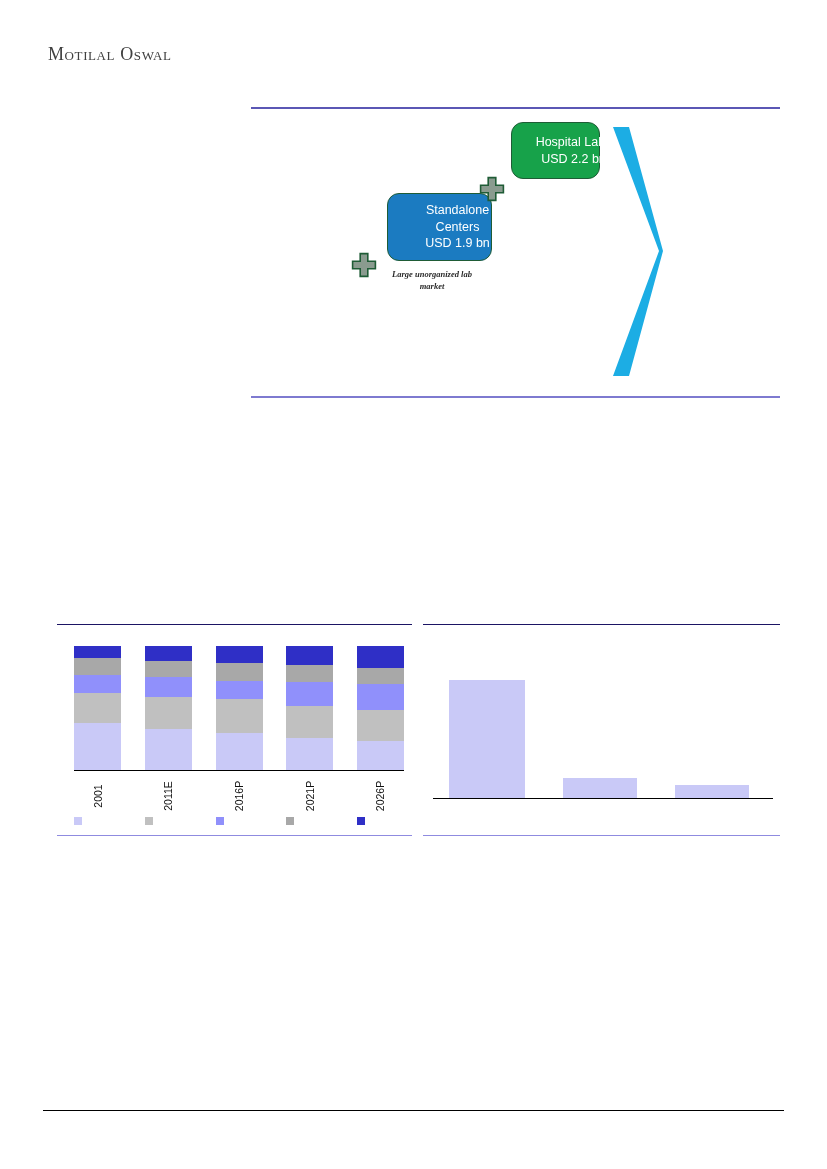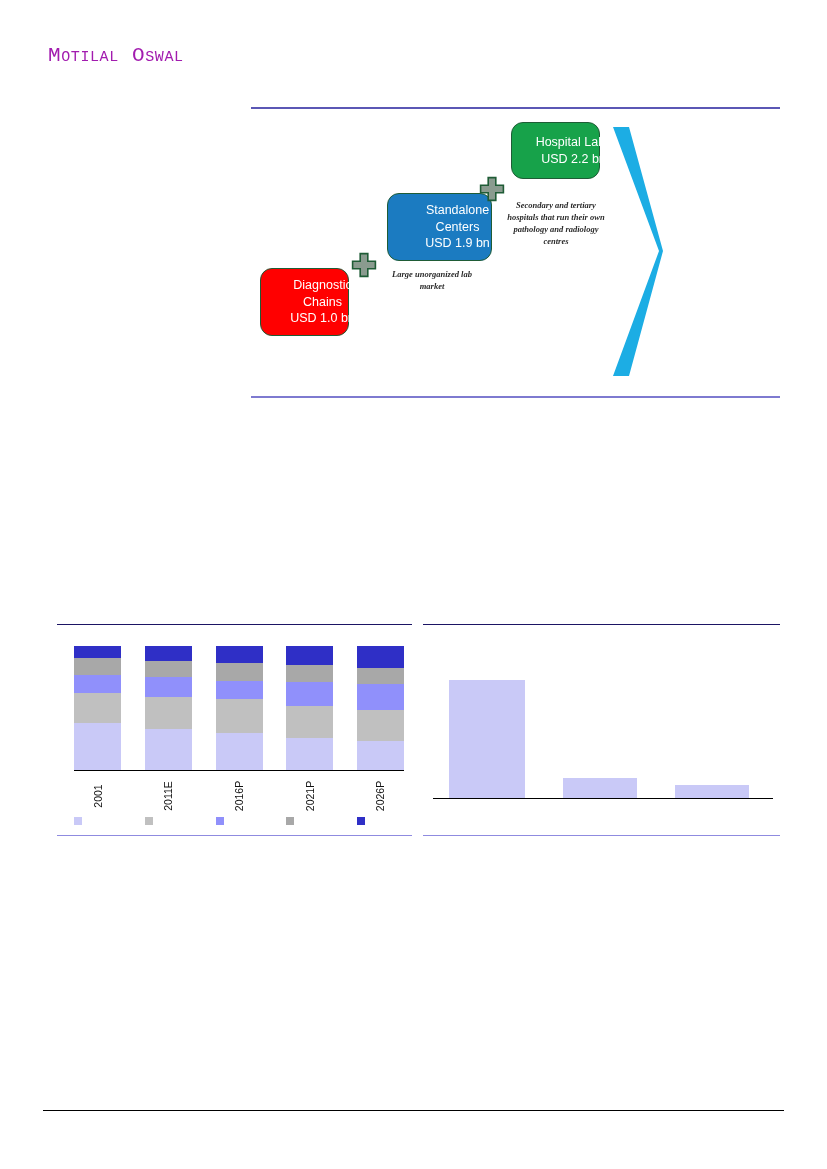--- a/index.html
+++ b/index.html
@@ -14,25 +14,25 @@
     position: relative;
     font-family: "Liberation Sans", sans-serif;
     overflow: hidden;
   }
 
   
   .brand {
     position: absolute;
     left: 48px;
     top: 44px;
-    font-family: Liberation Mono, monospace;
-    font-size: 21px;
+    font-family: Liberation Serif, serif;
+    font-size: 18px;
     font-variant: small-caps;
     letter-spacing: 0.6px;
-    color: #a21caf;
+    color: #404040;
     white-space: nowrap;
   }
 
   
   .diagram-panel {
     position: absolute;
     left: 251px;
     top: 107px;
     width: 529px;
     height: 291px;
@@ -262,25 +262,20 @@
 </head>
 <body>
 
 <div class="brand">Motilal Oswal</div>
 
 <div class="rule-top-diagram"></div>
 <div class="rule-bottom-diagram"></div>
 
 <div class="diagram-panel">
 
-  <div class="node node-chains">
-    <span>Diagnostic</span>
-    <span>Chains</span>
-    <span>USD 1.0 bn</span>
-  </div>
 
   <div class="plus-icon plus-1">
     <svg viewBox="0 0 26 26" width="26" height="26">
       <path d="M9.2 1.6 H16.8 V9.2 H24.4 V16.8 H16.8 V24.4 H9.2 V16.8 H1.6 V9.2 H9.2 Z" fill="#8a9b8f" stroke="#1f5c36" stroke-width="1.6" stroke-linejoin="miter"></path>
     </svg>
   </div>
 
   <div class="node node-standalone">
     <span>Standalone</span>
     <span>Centers</span>
@@ -291,21 +286,20 @@
   <div class="plus-icon plus-2">
     <svg viewBox="0 0 26 26" width="26" height="26">
       <path d="M9.2 1.6 H16.8 V9.2 H24.4 V16.8 H16.8 V24.4 H9.2 V16.8 H1.6 V9.2 H9.2 Z" fill="#8a9b8f" stroke="#1f5c36" stroke-width="1.6" stroke-linejoin="miter"></path>
     </svg>
   </div>
 
   <div class="node node-hospital">
     <span>Hospital Labs</span>
     <span>USD 2.2 bn</span>
   </div>
-  <div class="caption caption-hospital">Secondary and tertiary hospitals that run their own pathology and radiology centres</div>
 
   <div class="chevron-arrow">
     <svg viewBox="0 0 56 253" width="56" height="253" preserveAspectRatio="none">
       <path d="M6 2 L52 126 L6 251 L22 251 L56 126 L22 2 Z" fill="#1cade4"></path>
     </svg>
   </div>
 
 </div>
 
 <div class="chart-panel chart-left">

